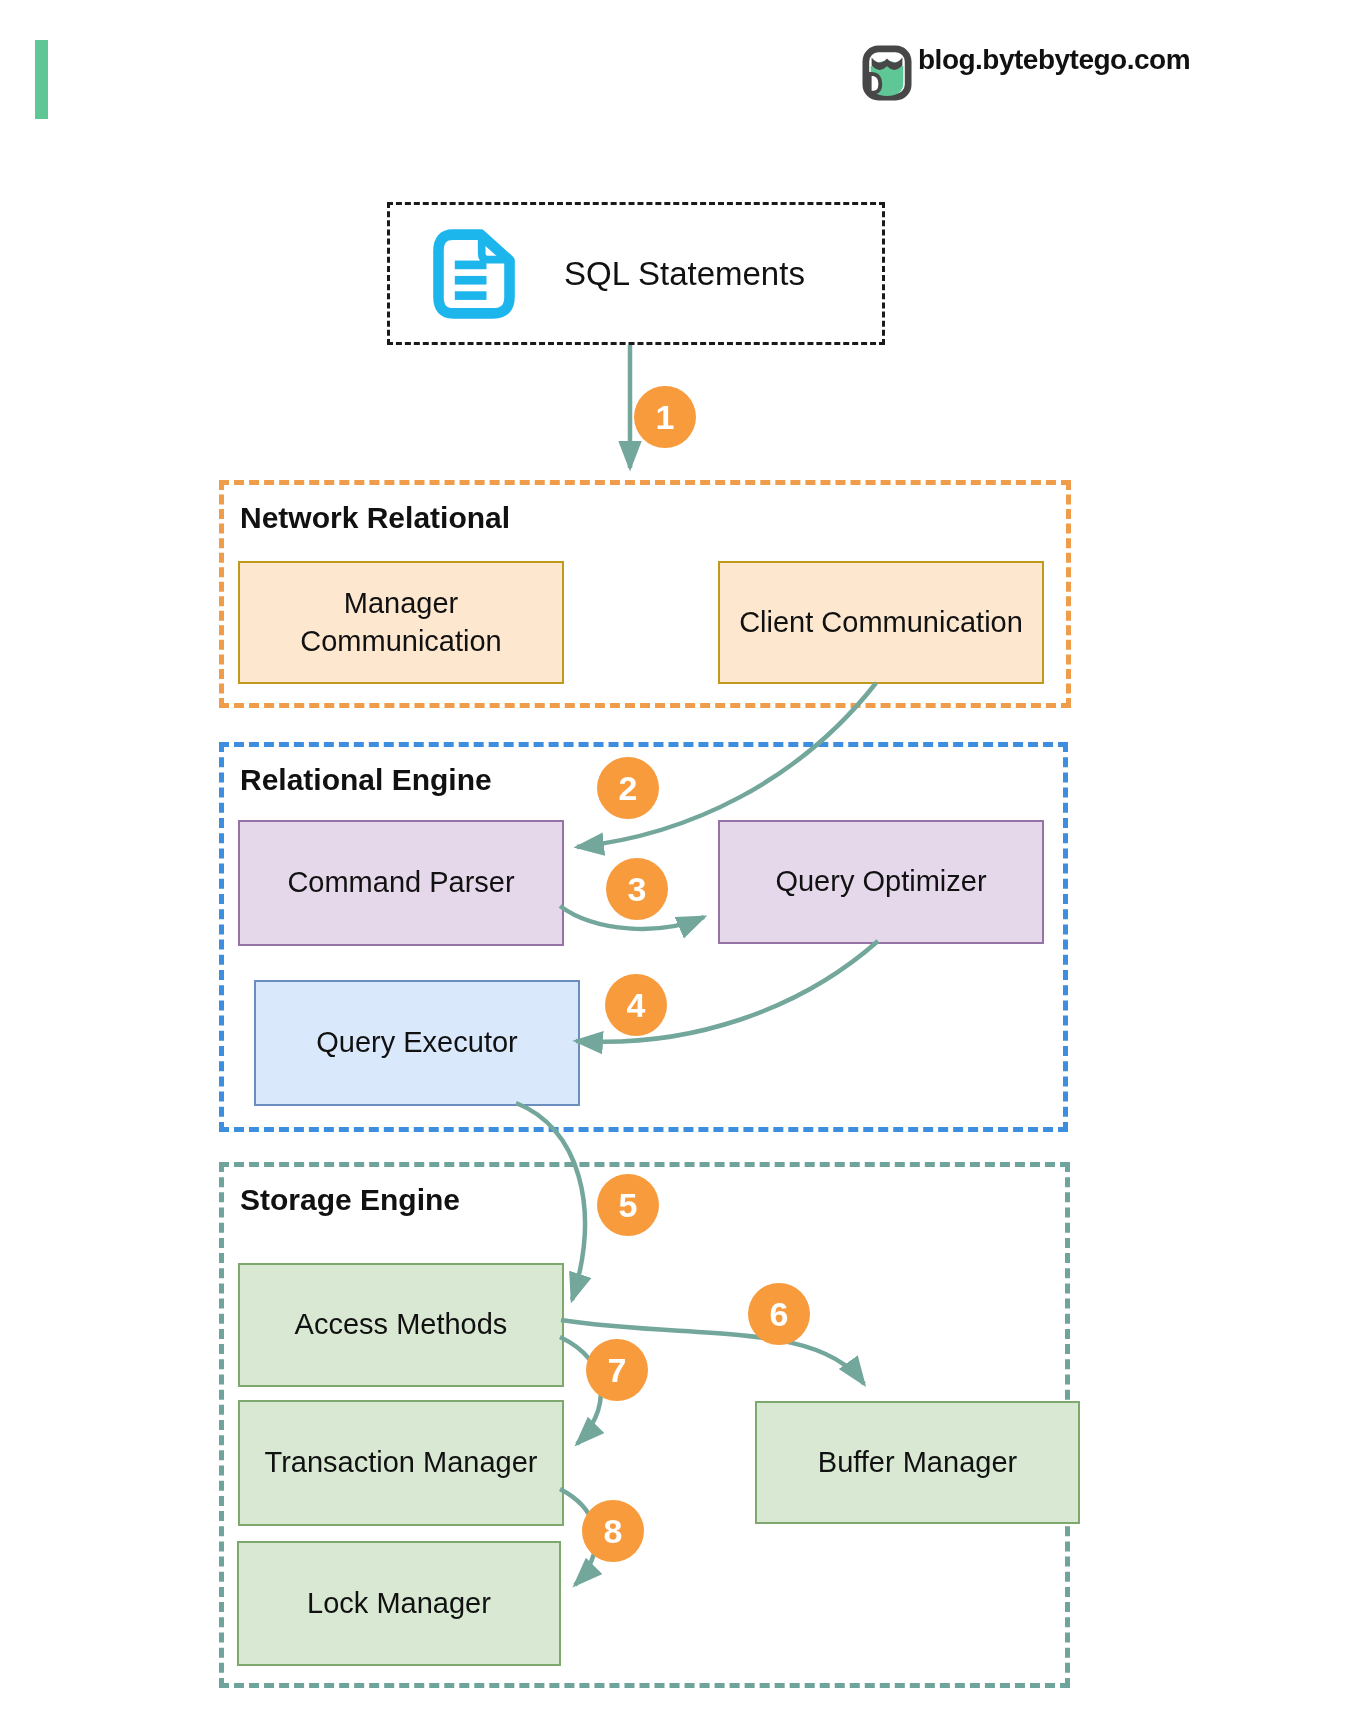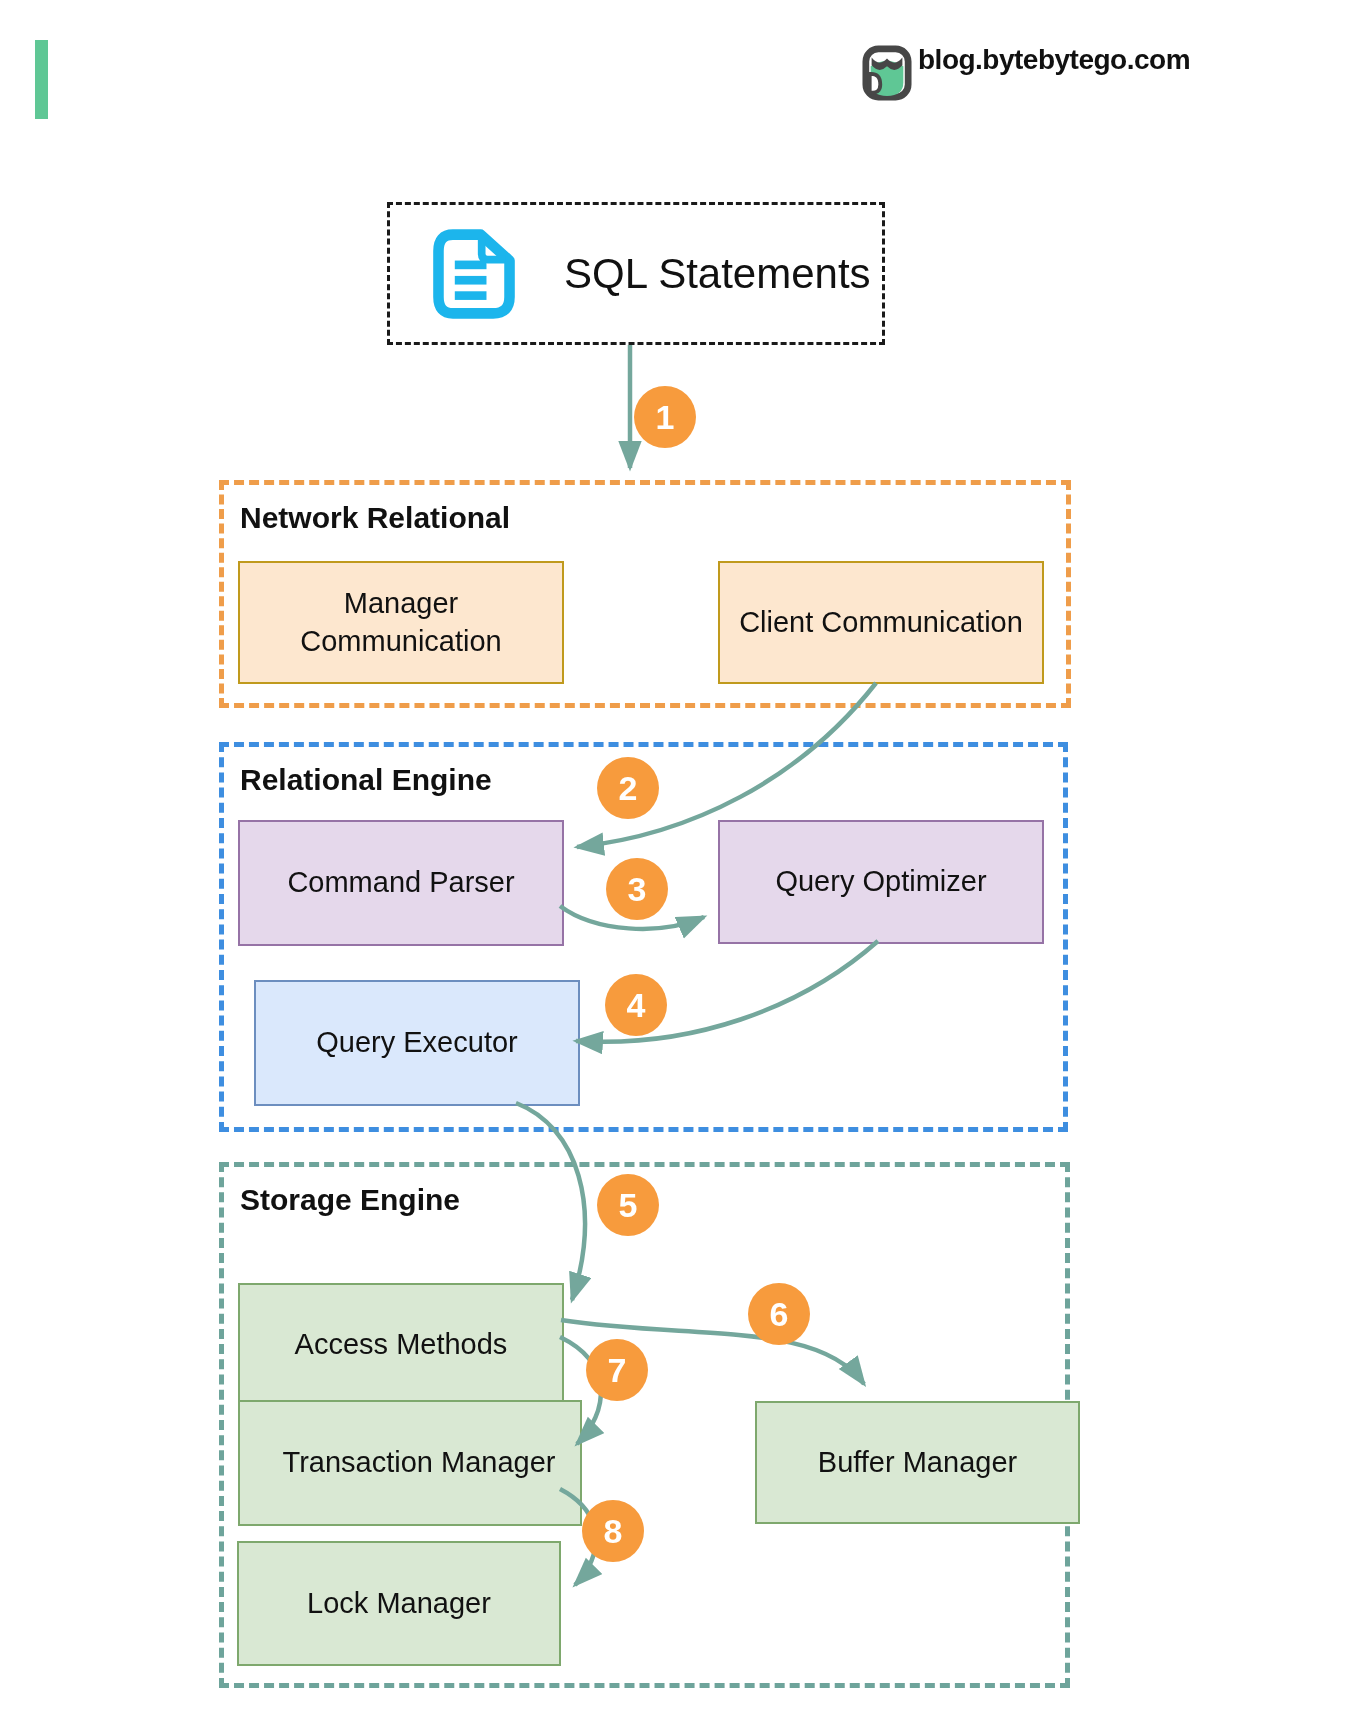--- a/index.html
+++ b/index.html
@@ -10,43 +10,43 @@
   
   .title-bar{left:35px;top:40px;width:13px;height:79px;background:var(--accent-green);}
   .page-title{left:64px;top:36px;font-size:57px;font-weight:400;letter-spacing:-1px;white-space:nowrap;}
   .brand{left:862px;top:44px;display:flex;}
   .brand-text{font-size:28px;font-weight:bold;letter-spacing:-0.5px;margin-left:6px;}
 
   
   .container{border-style:dashed;background:transparent;}
   .sql-box{left:387px;top:202px;width:492px;height:137px;border:3px dashed #1a1a1a;
            display:flex;align-items:center;}
-  .sql-label{font-size:42px;margin-left:42px;}
+  .sql-label{font-size:33px;margin-left:42px;}
   .doc-icon{margin-left:36px;width:96px;height:100px;}
 
   .net-box{left:219px;top:480px;width:842px;height:218px;border:5px dashed var(--orange-dash);}
   .rel-box{left:219px;top:742px;width:839px;height:380px;border:5px dashed var(--blue-dash);}
   .sto-box{left:219px;top:1162px;width:841px;height:516px;border:5px dashed var(--teal-dash);}
   .section-label{position:absolute;left:16px;top:16px;font-size:30px;font-weight:bold;}
 
   
   .node{display:flex;align-items:center;justify-content:center;text-align:center;
         font-size:29px;line-height:1.3;border:2px solid;}
   .peach{background:var(--peach-fill);border-color:var(--gold-border);}
   .purple{background:var(--purple-fill);border-color:var(--purple-border);}
   .blue{background:var(--blue-fill);border-color:var(--blue-border);}
   .green{background:var(--green-fill);border-color:var(--green-border);}
 
   .n-cluster{left:238px;top:561px;width:322px;height:119px;}
   .n-client{left:718px;top:561px;width:322px;height:119px;}
   .n-parser{left:238px;top:820px;width:322px;height:122px;}
   .n-optimizer{left:718px;top:820px;width:322px;height:120px;}
   .n-executor{left:238px;top:980px;width:322px;height:122px;margin-left:16px;}
-  .n-access{left:238px;top:1263px;width:322px;height:120px;margin-top:20px;}
-  .n-transaction{left:238px;top:1400px;width:322px;height:122px;padding-left:18px;}
+  .n-access{left:238px;top:1263px;width:322px;height:120px;}
+  .n-transaction{left:238px;top:1400px;width:322px;height:122px;}
   .n-buffer{left:719px;top:1401px;width:321px;height:119px;margin-left:36px;}
   .n-lock{left:237px;top:1541px;width:320px;height:121px;}
 
   
   .arrow-layer{left:0;top:0;width:1358px;height:1722px;pointer-events:none;}
   .arrow-layer path.flow{stroke:var(--arrow);stroke-width:4.5px;fill:none;}
   .arrow-layer marker path{fill:var(--arrow);}
 
   
   .badge{width:62px;height:62px;border-radius:50%;background:var(--badge);color:#fff;

